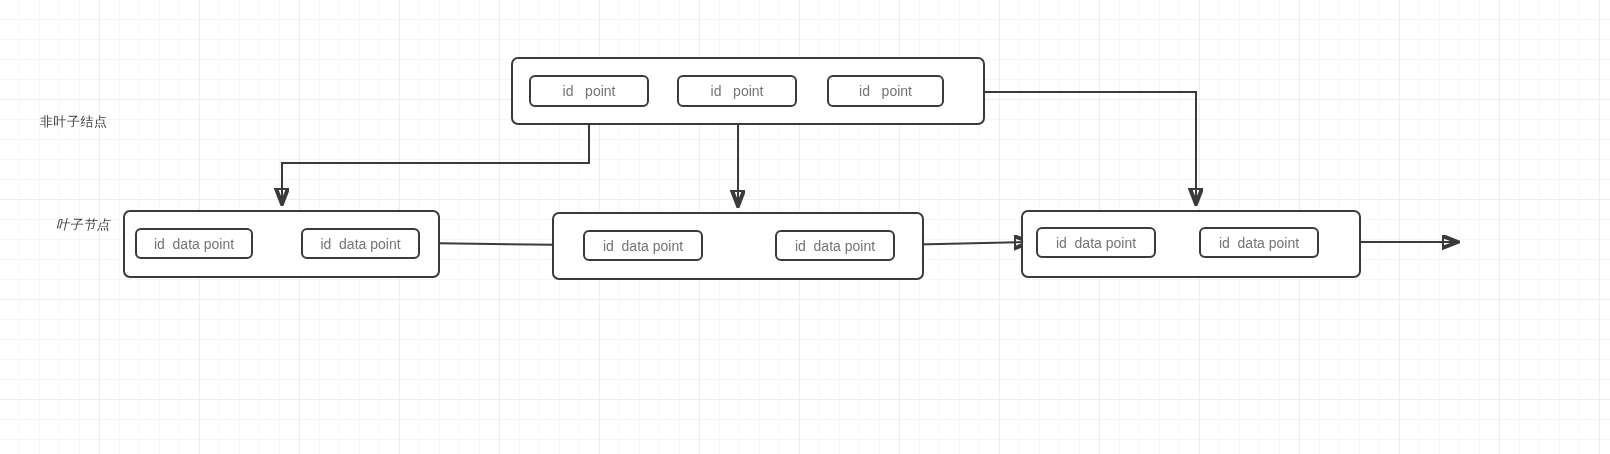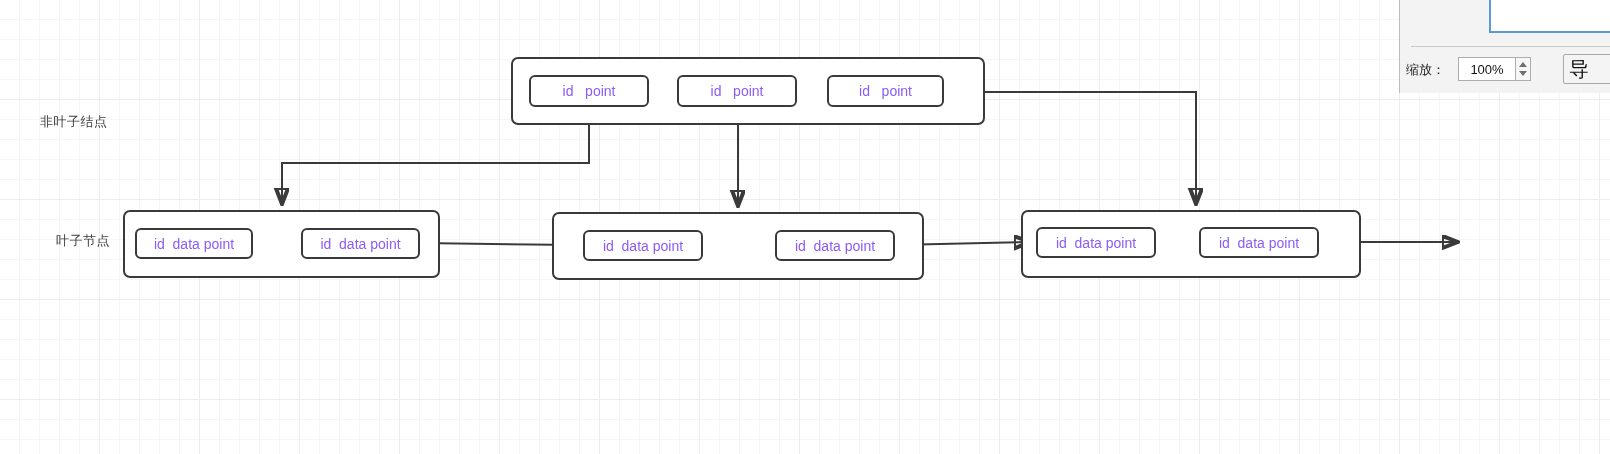--- a/index.html
+++ b/index.html
@@ -28,39 +28,39 @@
   
   .row-label {
     position: absolute;
     font-size: 13px;
     color: #3b3b3b;
     white-space: nowrap;
     letter-spacing: .5px;
     margin-left: 36px;
   }
   #label-nonleaf { left: 4px;  top: 113px; }
-  #label-leaf    { left: 20px; top: 232px; }
+  #label-leaf    { left: 20px; top: 216px; font-style: italic; }
 
   
   .node-box {
     position: absolute;
     background: #ffffff;
     border: 2px solid #3a3a3a;
     border-radius: 7px;
   }
   .cell {
     position: absolute;
     background: #ffffff;
     border: 2px solid #3a3a3a;
     border-radius: 6px;
     display: flex;
     align-items: center;
     justify-content: center;
     font-size: 14px;
-    color: #8b5cf6;
+    color: #737373;
     white-space: pre;
   }
 
   
   #root-node { left: 511px; top: 57px; width: 474px; height: 68px; }
   #root-cell-0 { left: 529px; top: 75px; width: 120px; height: 32px; }
   #root-cell-1 { left: 677px; top: 75px; width: 120px; height: 32px; }
   #root-cell-2 { left: 827px; top: 75px; width: 117px; height: 32px; }
 
   
@@ -202,29 +202,14 @@
   <div class="cell" id="leaf-0-cell-1">id  data point</div>
 
   <div class="node-box" id="leaf-node-1"></div>
   <div class="cell" id="leaf-1-cell-0">id  data point</div>
   <div class="cell" id="leaf-1-cell-1">id  data point</div>
 
   <div class="node-box" id="leaf-node-2"></div>
   <div class="cell" id="leaf-2-cell-0">id  data point</div>
   <div class="cell" id="leaf-2-cell-1">id  data point</div>
 
-  <div id="zoom-dialog">
-    <div id="dialog-preview"></div>
-    <div id="dialog-separator"></div>
-
-    <div id="zoom-label">缩放：</div>
-
-    <div id="zoom-spinner">100%</div>
-
-    <div id="zoom-spinner-buttons">
-      <span class="spin-arrow spin-up"></span>
-      <span class="spin-arrow spin-down"></span>
-    </div>
-
-    <div id="export-button">导</div>
-  </div>
 
 </div>
 
 </body></html>

